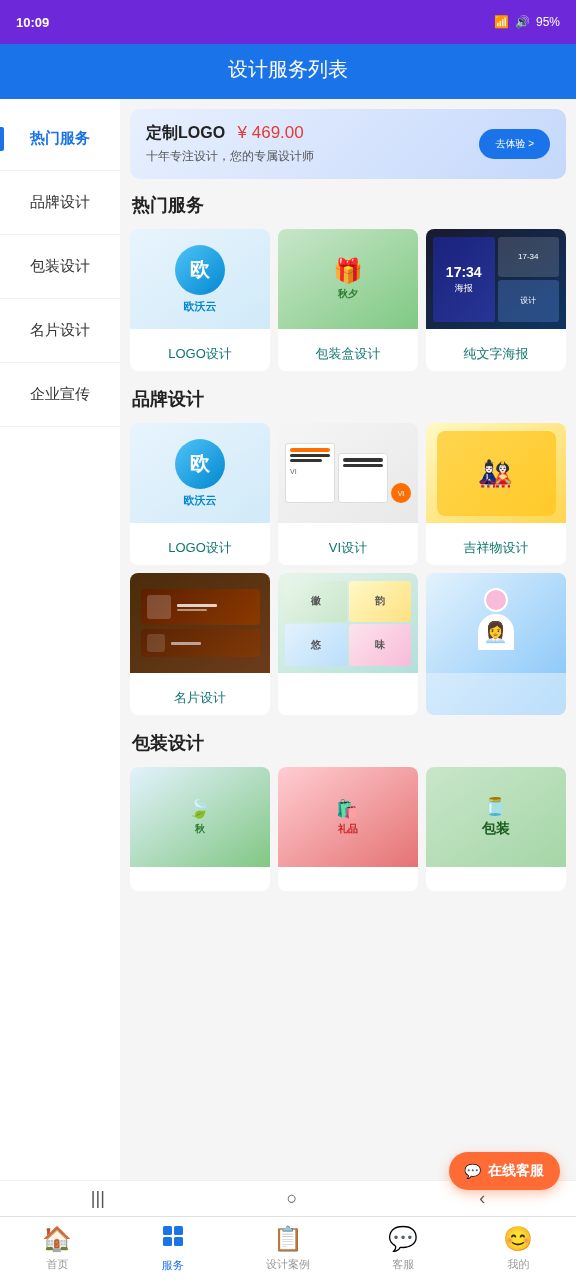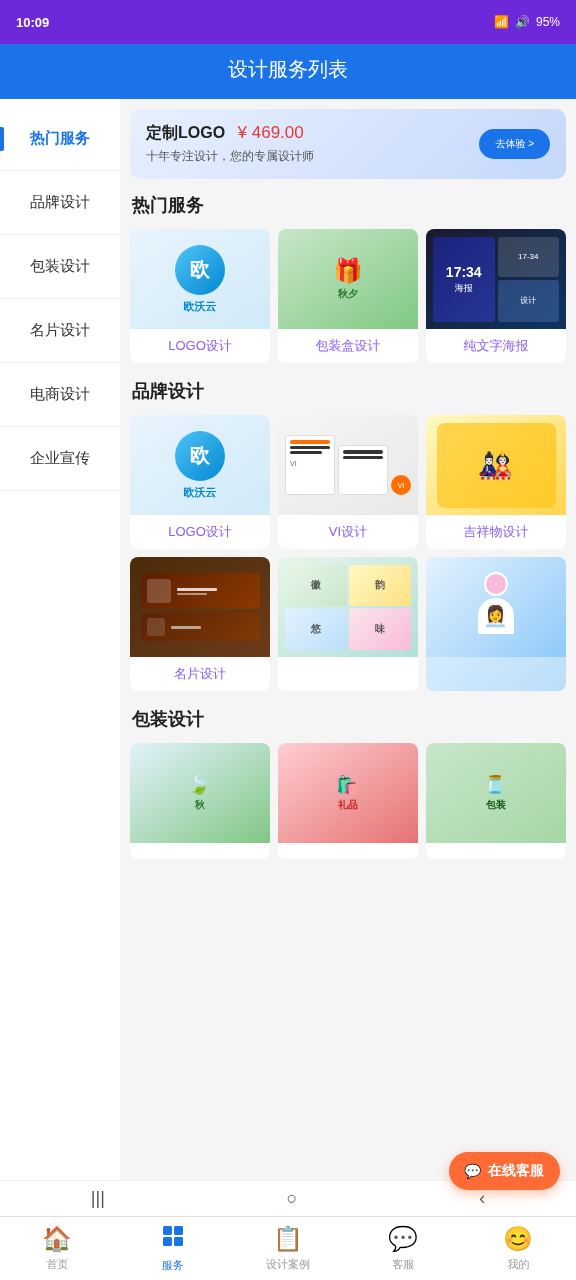--- a/index.html
+++ b/index.html
@@ -127,21 +127,22 @@
     .product-card {
       background: white;
       border-radius: 8px;
       overflow: hidden;
       cursor: pointer;
     }
     .product-label {
       text-align: center;
       padding: 8px 4px;
       font-size: 13px;
-      color: #8b5cf6;
+      color: #0f766e;
+      margin-top: 8px;
     }
 
     
     .bottom-nav {
       position: fixed;
       bottom: 0;
       left: 0;
       width: 576px;
       background: white;
       border-top: 1px solid #e0e0e0;
@@ -404,23 +405,20 @@
     <div class="sidebar-item">
       <span>品牌设计</span>
     </div>
     <div class="sidebar-item">
       <span>包装设计</span>
     </div>
     <div class="sidebar-item">
       <span>名片设计</span>
     </div>
     <div class="sidebar-item">
-      <span>电商设计</span>
-    </div>
-    <div class="sidebar-item">
       <span>企业宣传</span>
     </div>
   </div>
 
   <div class="content-area">
 
     <div class="banner">
       <div class="banner-left">
         <div>
           <span style="font-size:16px;font-weight:700;color:#222;">定制LOGO</span>
@@ -592,21 +590,21 @@
             <div style="font-size:10px;margin-top:2px;">礼品</div>
           </div>
         </div>
         <div class="product-label"></div>
       </div>
 
       <div class="product-card">
         <div class="thumb-content pkg3-thumb">
           <div style="text-align:center;color:#1b5e20;font-weight:700;">
             <div style="font-size:18px;">🫙</div>
-            <div style="font-size:10px;margin-top:2px;">包装</div>
+            <div style="font-size:14px;margin-top:2px;">包装</div>
           </div>
         </div>
         <div class="product-label"></div>
       </div>
 
     </div>
 
     <div class="bottom-spacer"></div>
   </div>
 

